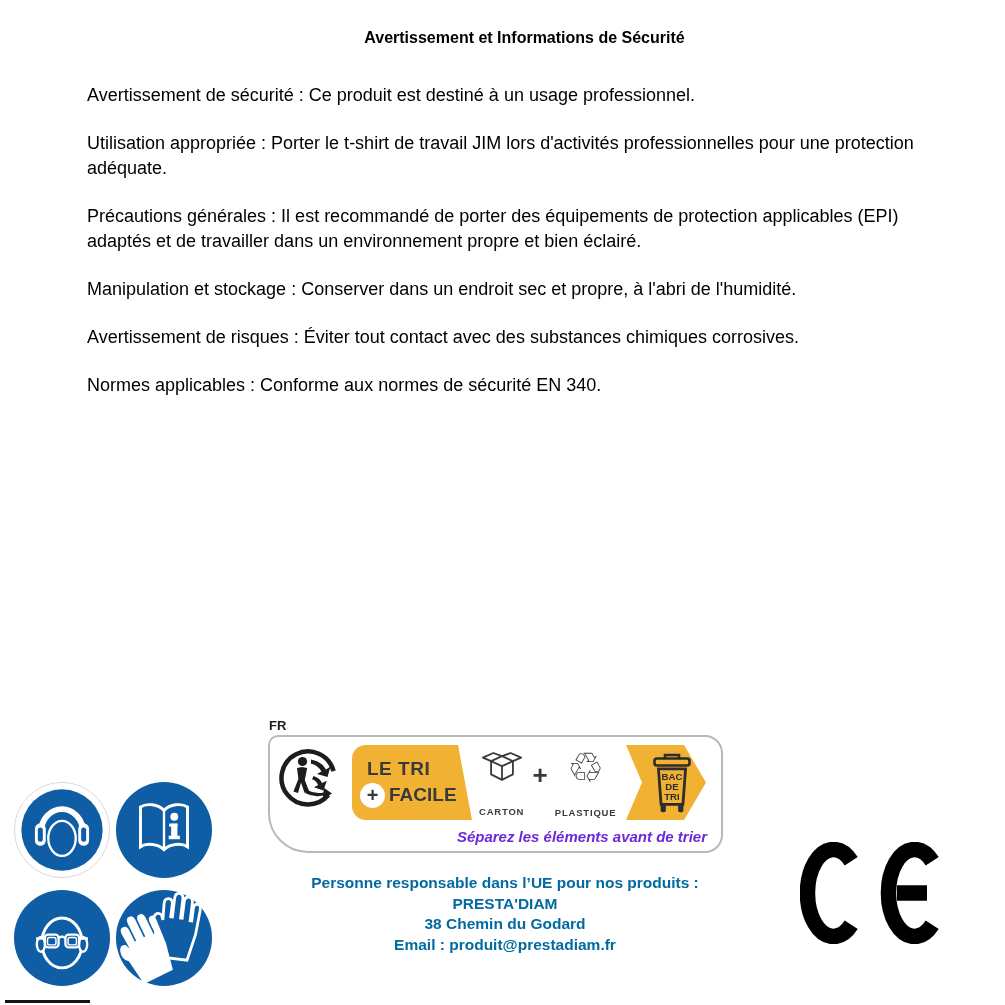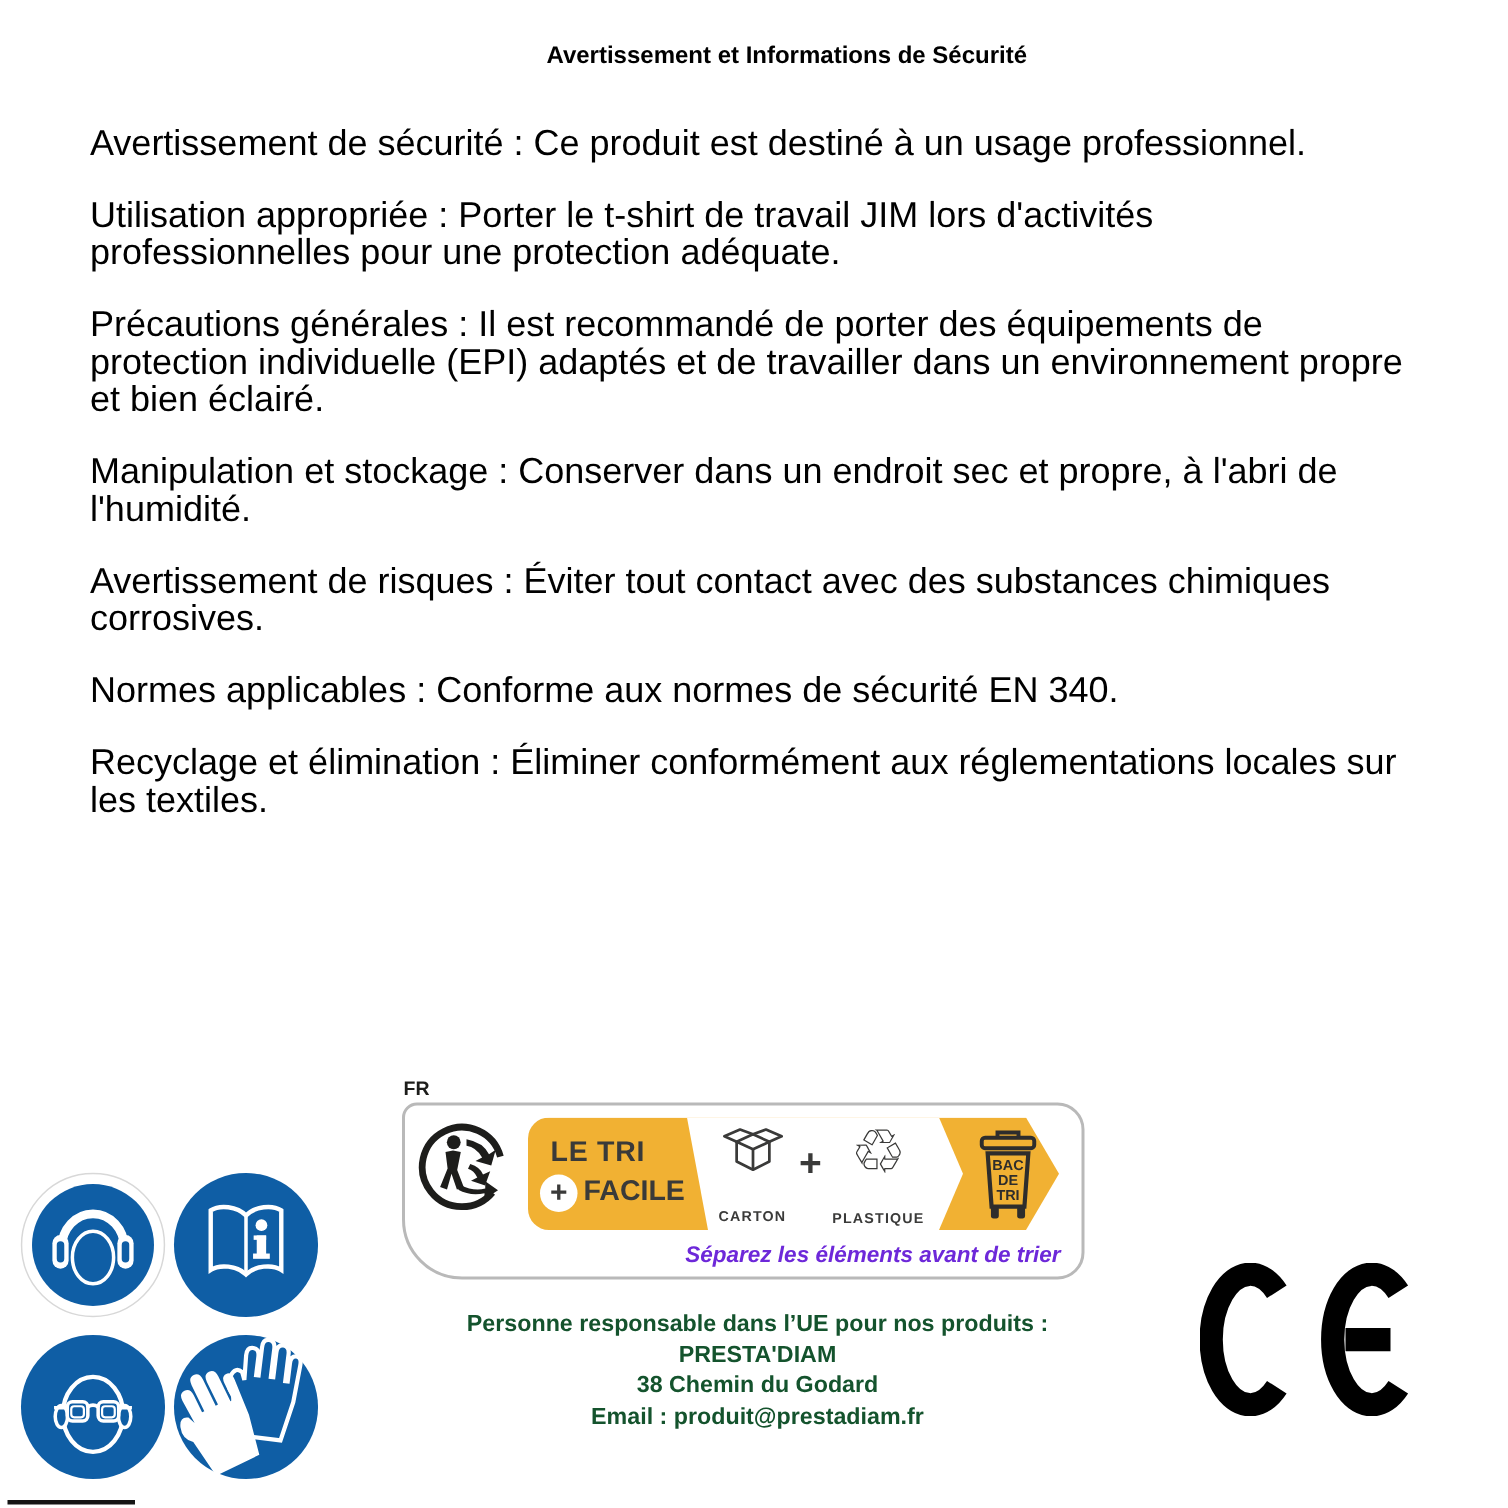--- a/index.html
+++ b/index.html
@@ -2,22 +2,22 @@
 <html><head>
 <meta charset="utf-8">
 <style>
   html,body{margin:0;padding:0;background:#fff;}
   .page{position:relative;width:1005px;height:1005px;background:#ffffff;overflow:hidden;
         font-family:"Liberation Sans",sans-serif;color:#000;}
 
   .title{position:absolute;top:29px;left:0;width:100%;text-align:center;
          font-size:16px;font-weight:bold;margin:0;padding-left:22px;}
 
-  .body-text{position:absolute;left:60px;top:83px;width:878px;
-             font-size:24px;line-height:25px;}
+  .body-text{position:absolute;left:87px;top:83px;width:878px;
+             font-size:18px;line-height:25px;}
   .body-text p{margin:0 0 23px 0;}
 
   
   .fr-code{position:absolute;left:269px;top:718px;font-size:13px;font-weight:bold;color:#1d1d1b;}
   .tri-box{position:absolute;left:268px;top:735px;width:455px;height:118px;background:#fff;
            border:2px solid #b9b9b9;border-radius:10px 18px 18px 40px;box-sizing:border-box;padding-left:28px;}
   .triman-svg{position:absolute;left:8px;top:9px;width:64px;height:64px;}
   .band{position:absolute;left:82px;top:8px;width:354px;height:75px;background:#F1B133;
         border-radius:14px 0 0 14px;display:flex;align-items:center;
         clip-path:polygon(0 0,calc(100% - 22px) 0,100% 50%,calc(100% - 22px) 100%,0 100%);}
@@ -38,41 +38,40 @@
   .tri-footer{position:absolute;right:14px;top:91px;font-size:15px;font-style:italic;
               font-weight:bold;color:#6d28d9;}
 
   
   .picto-grid{position:absolute;left:13px;top:781px;display:grid;
               grid-template-columns:98px 98px;grid-auto-rows:98px;column-gap:4px;row-gap:10px;}
   .picto{width:98px;height:98px;display:block;}
 
   
   .contact{position:absolute;left:270px;top:873px;width:470px;text-align:center;
-           font-size:15.5px;font-weight:bold;line-height:20.5px;color:#14532d;}
+           font-size:15.5px;font-weight:bold;line-height:20.5px;color:#0369a1;}
 
   .ce-svg{position:absolute;left:800px;top:842px;width:140px;height:102px;}
 
   .bottom-line{position:absolute;left:5px;top:1000px;width:85px;height:3px;background:#151515;}
 </style>
 </head>
 <body>
 
 <div class="page">
 
   <h1 class="title">Avertissement et Informations de Sécurité</h1>
 
   <div class="body-text">
     <p>Avertissement de sécurité : Ce produit est destiné à un usage professionnel.</p>
     <p>Utilisation appropriée : Porter le t-shirt de travail JIM lors d'activités professionnelles pour une protection adéquate.</p>
-    <p>Précautions générales : Il est recommandé de porter des équipements de protection individuelle (EPI) adaptés et de travailler dans un environnement propre et bien éclairé.</p>
+    <p>Précautions générales : Il est recommandé de porter des équipements de protection applicables (EPI) adaptés et de travailler dans un environnement propre et bien éclairé.</p>
     <p>Manipulation et stockage : Conserver dans un endroit sec et propre, à l'abri de l'humidité.</p>
     <p>Avertissement de risques : Éviter tout contact avec des substances chimiques corrosives.</p>
     <p>Normes applicables : Conforme aux normes de sécurité EN 340.</p>
-    <p>Recyclage et élimination : Éliminer conformément aux réglementations locales sur les textiles.</p>
   </div>
 
   <div class="fr-code">FR</div>
 
   <div class="tri-box">
 
     <svg class="triman-svg" viewBox="0 0 64 64" aria-hidden="true">
       <path d="M50.3,49 A26.5,26.5 0 1 1 55.6,25.1" fill="none" stroke="#1d1d1b" stroke-width="4.5"></path>
       <circle cx="24.5" cy="15.5" r="4.6" fill="#1d1d1b"></circle>
       <path d="M24,21 L29.2,22 L26.8,34 L31.2,45.5 L26.6,47 L23,36.5 L20,47 L15.4,45.4 L20.4,33 L19,22 Z" fill="#1d1d1b"></path>

